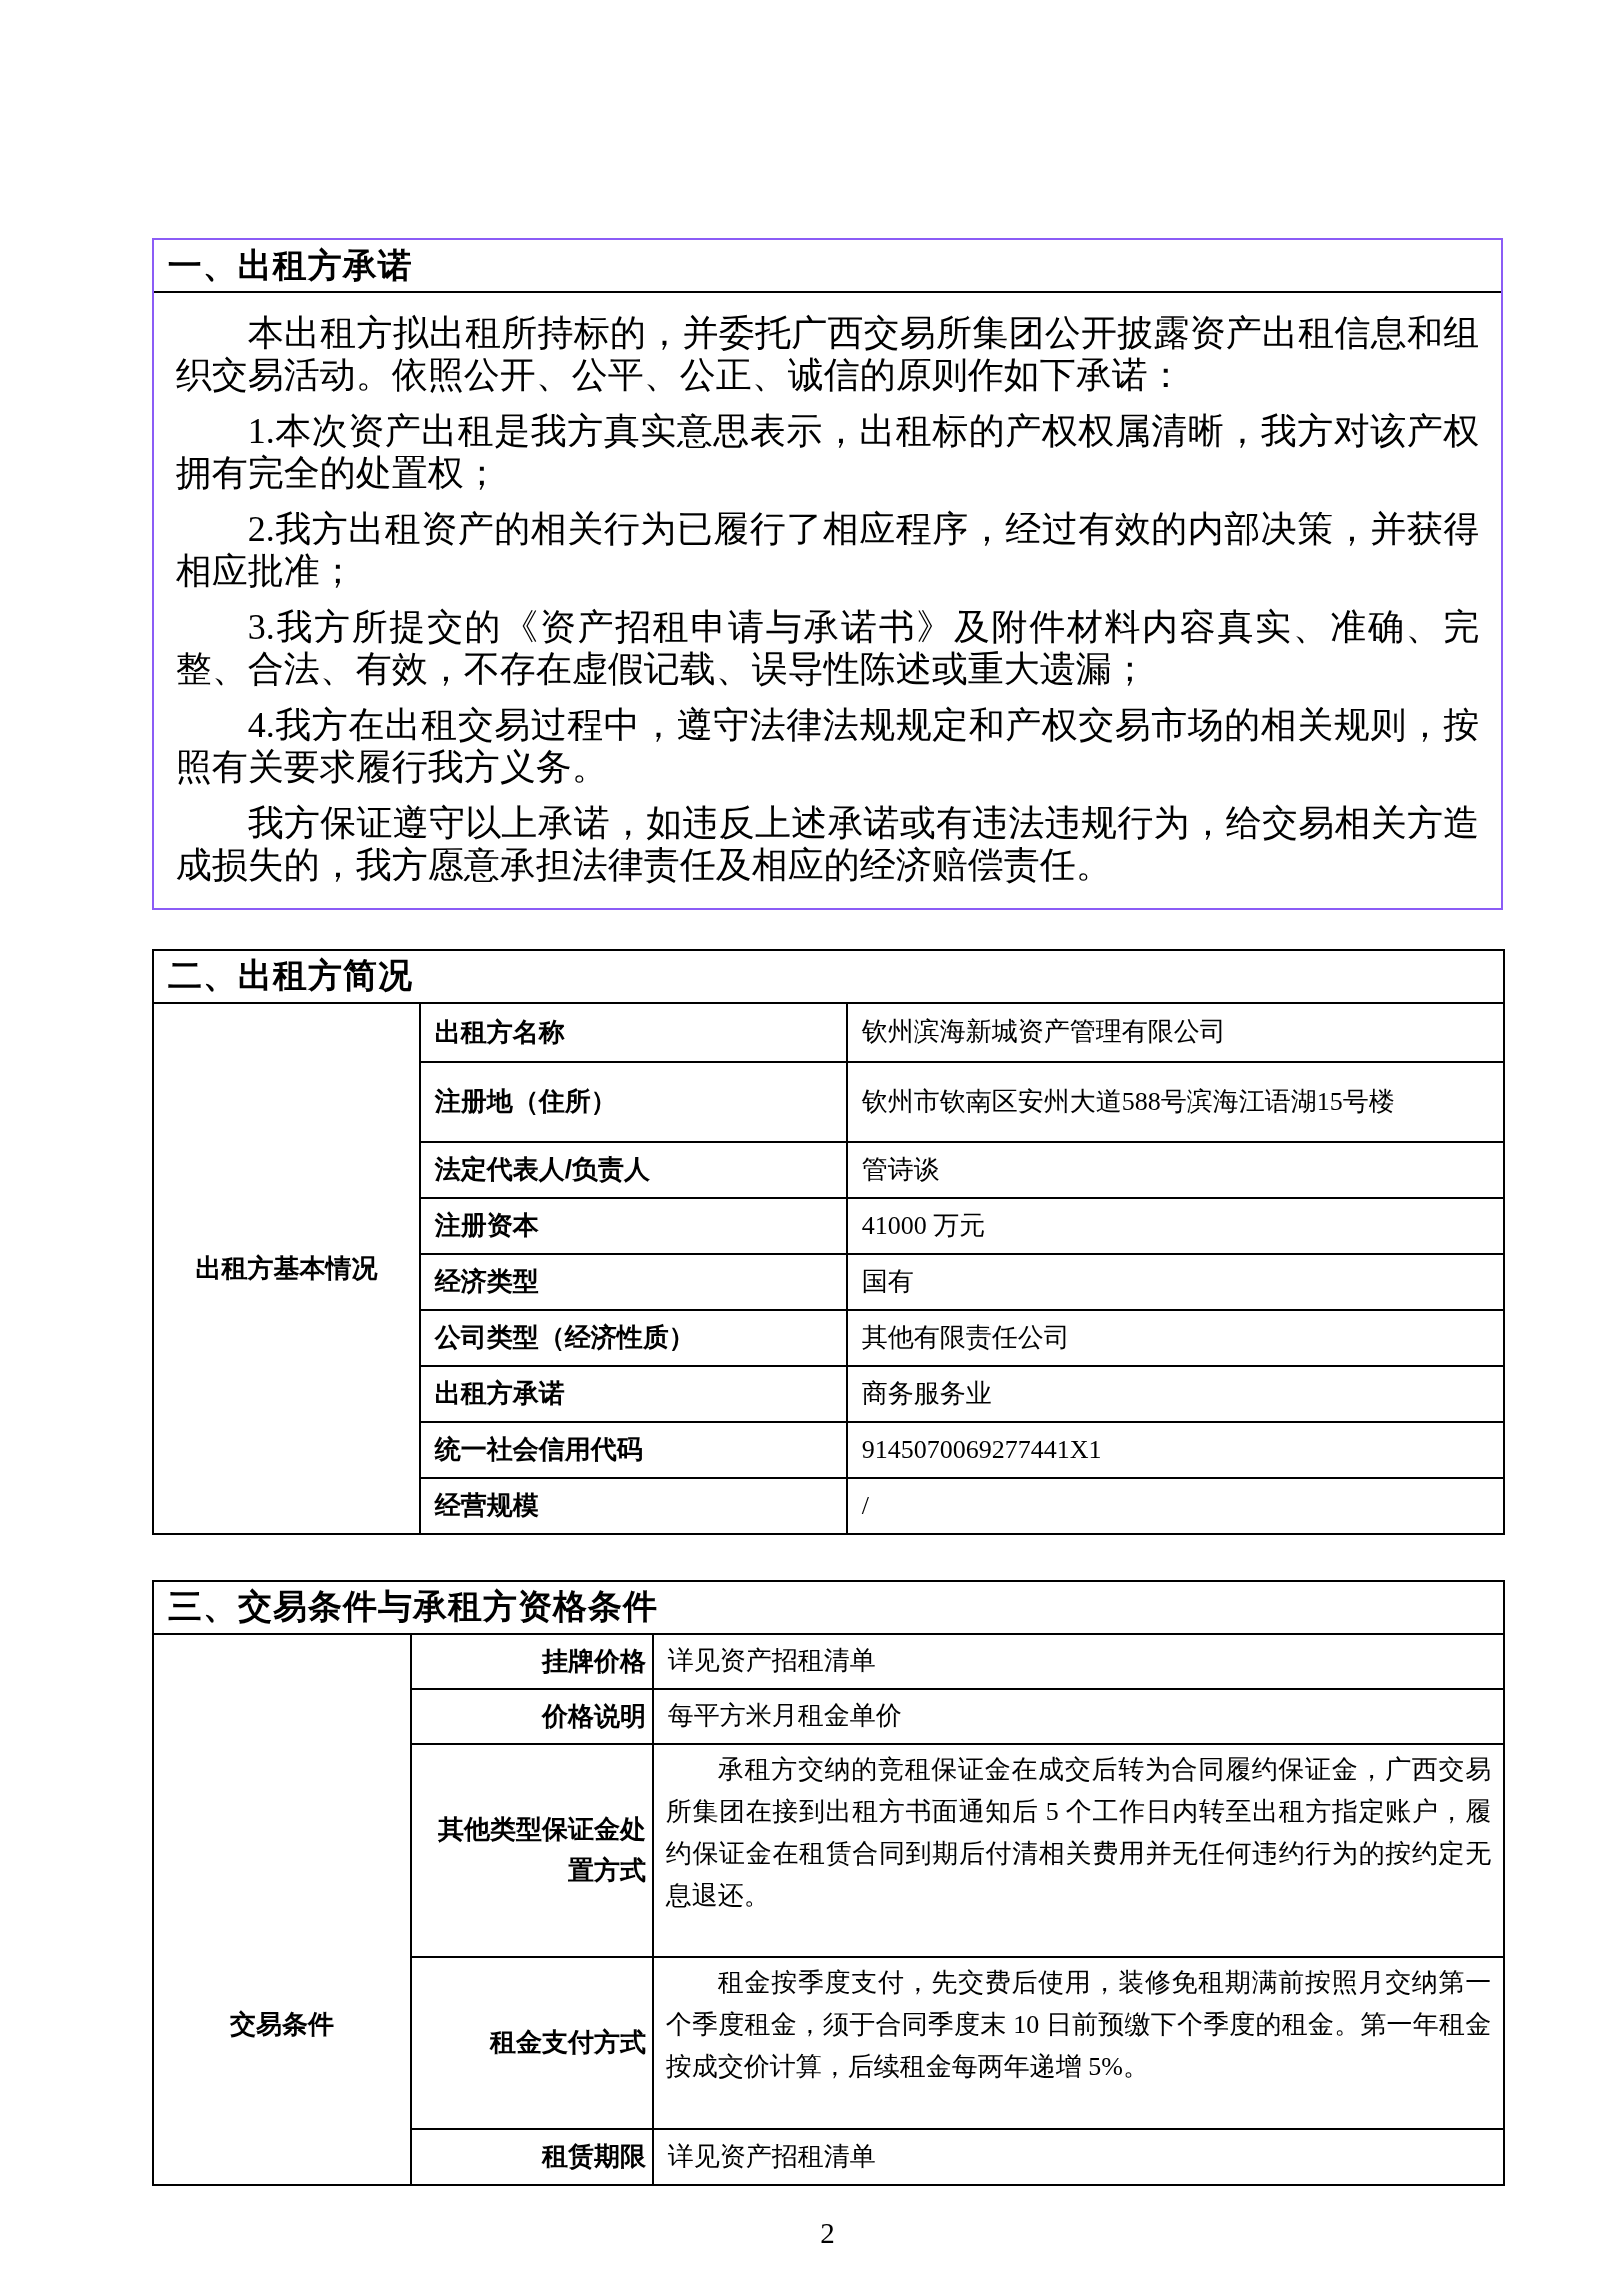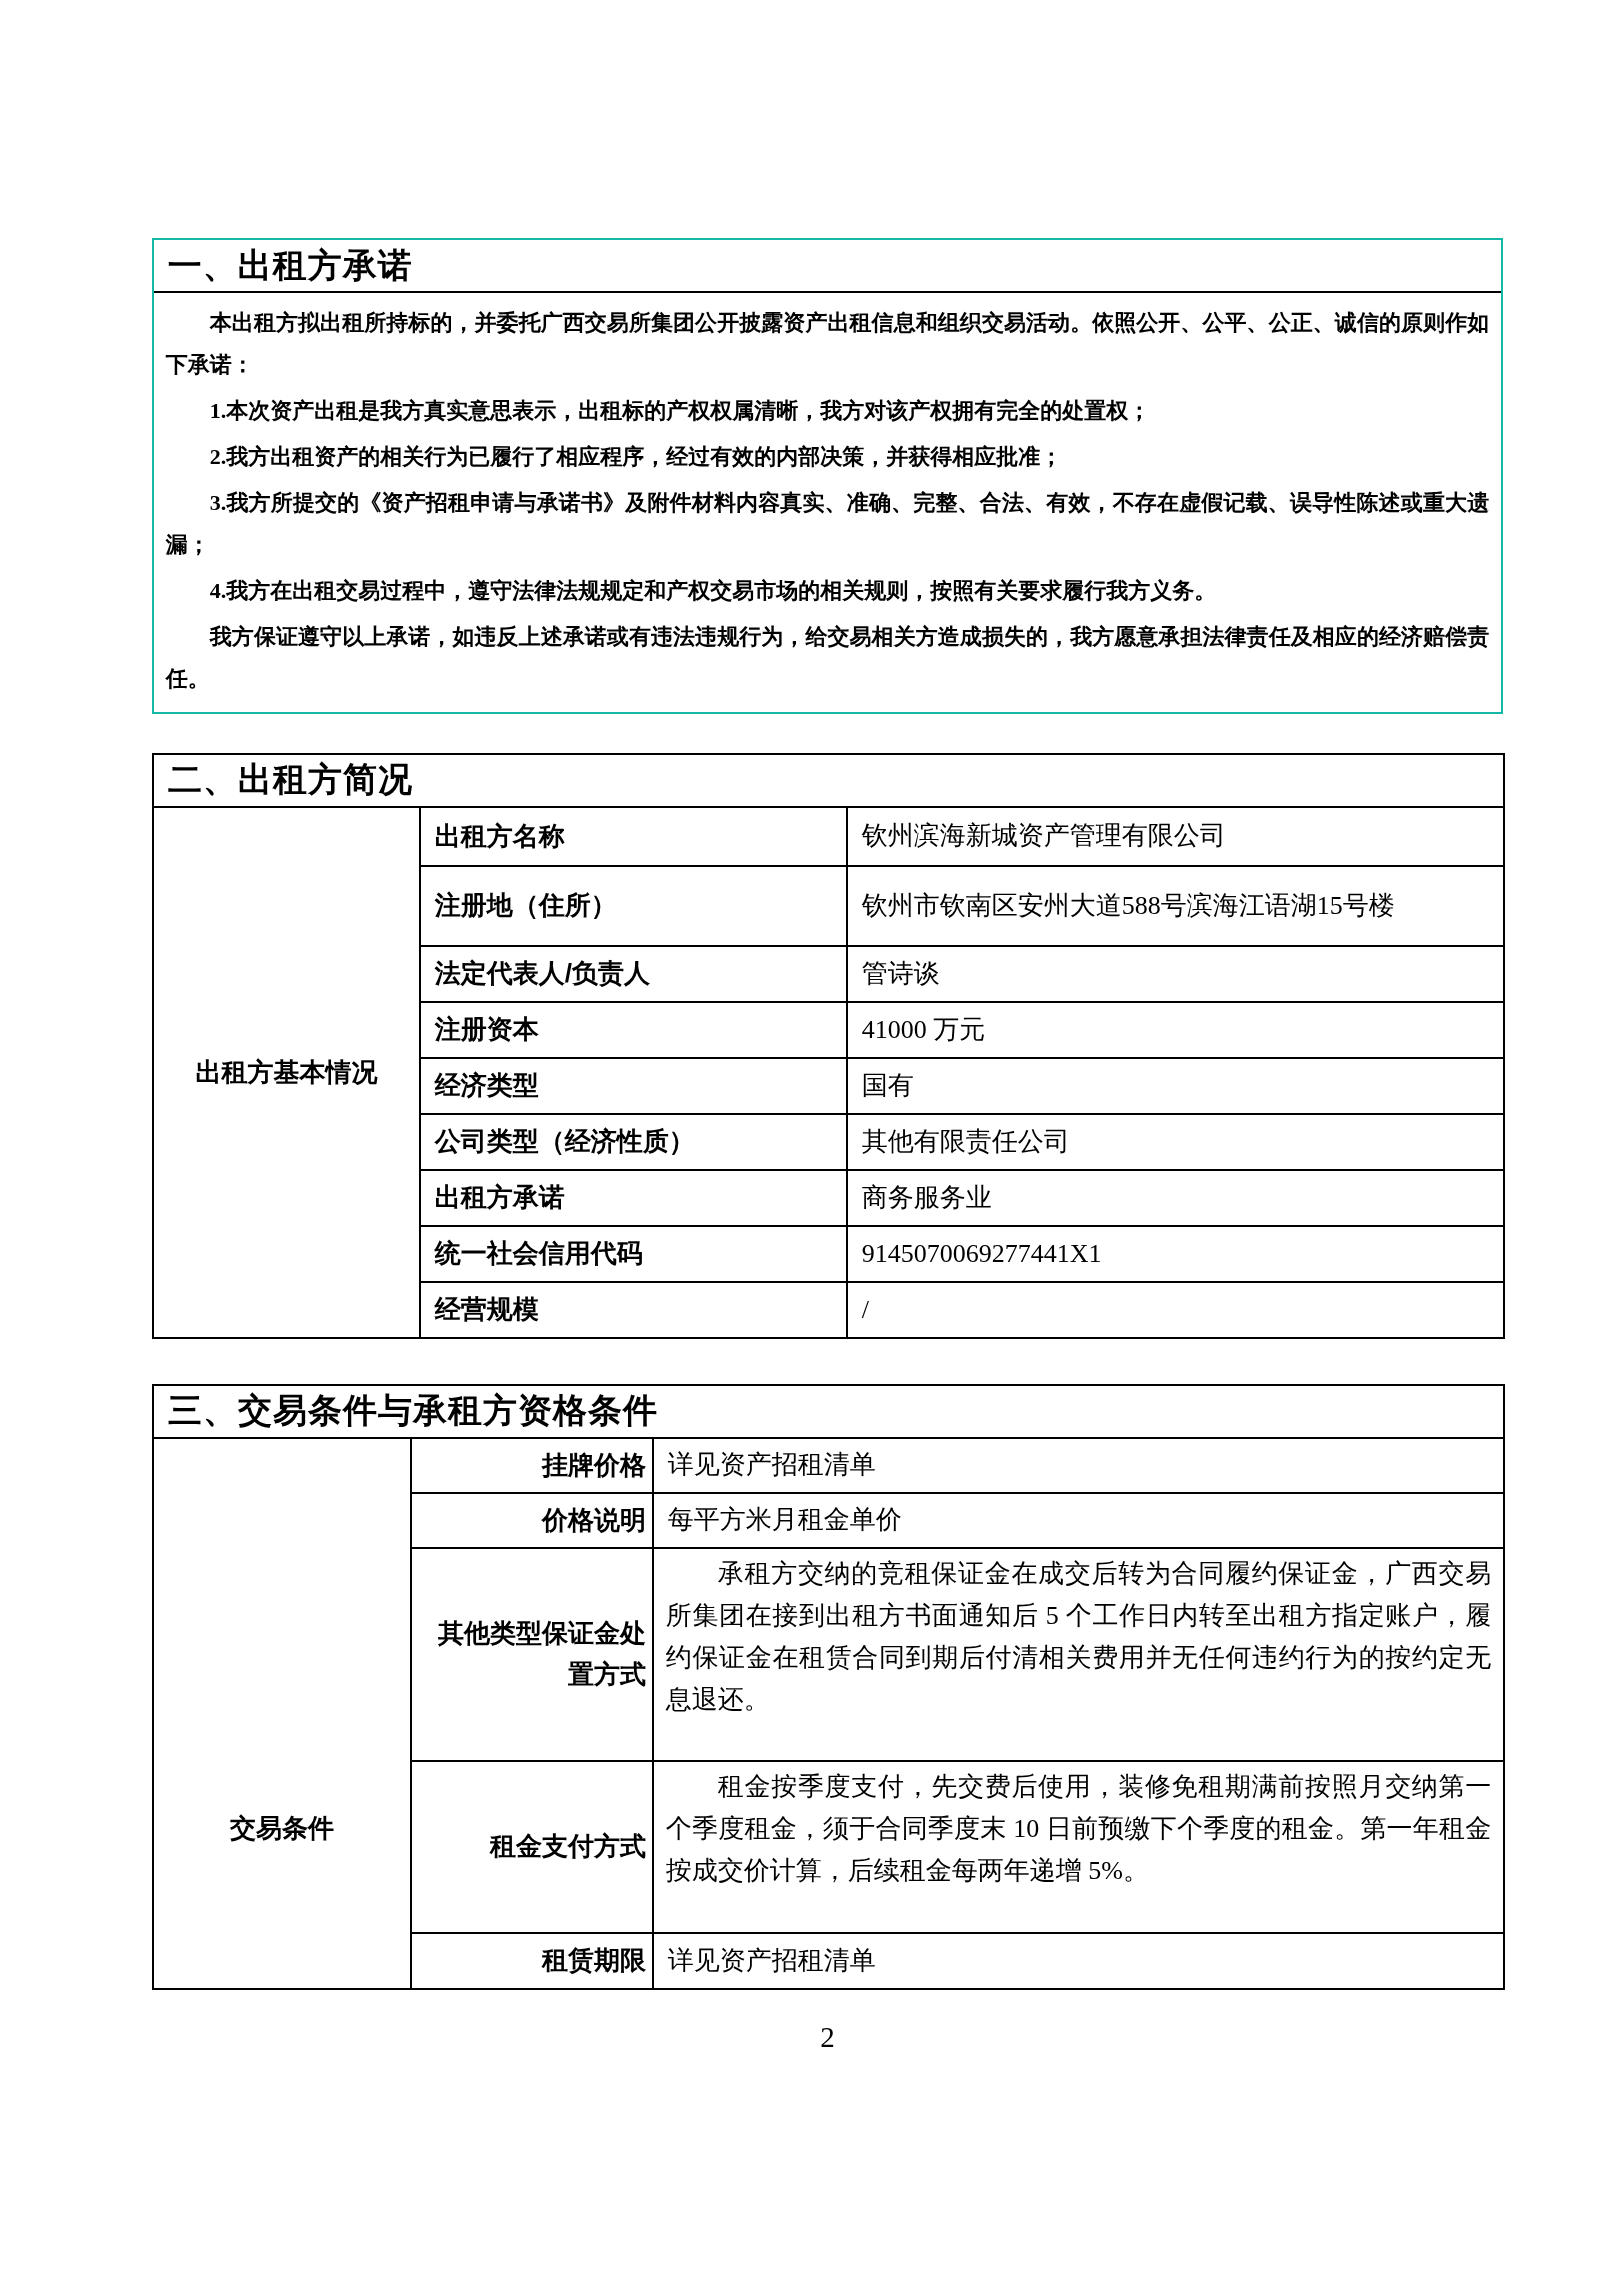--- a/index.html
+++ b/index.html
@@ -7,40 +7,39 @@
     width: 1621px; height: 2293px;
     background: #ffffff;
     color: #000000;
     font-family: "Liberation Serif", serif;
     overflow: hidden;
   }
   .page { position: relative; width: 1621px; height: 2293px; }
   .content { position: absolute; left: 152px; top: 0; width: 1351px; }
 
   
-  .box1 { margin-top: 238px; border: 2px solid #14b8a6; }
+  .box1 { margin-top: 238px; border: 2px solid #8b5cf6; }
   .box-title {
     font-family: "Liberation Sans", sans-serif;
     font-weight: bold;
     font-size: 34px;
     height: 51px; line-height: 51px;
     padding: 0 13.7px;
     border-bottom: 2px solid #000;
     letter-spacing: 1px;
   }
   .box1-body { padding: 4.9px 7.8px 7.8px 7.8px; }
   .box1-body p {
-    margin: 4px;
-    font-size: 22px;
+    margin: 14px;
+    font-size: 36px;
     line-height: 42px;
     text-indent: 2em;
     text-align: justify;
     text-align-last: left;
     word-break: break-all;
-    font-weight: bold;
   }
 
   
   .sec-table {
     border-collapse: collapse;
     table-layout: fixed;
     width: 1351px;
     border: 2px solid #000;
   }
   .sec-table td {

